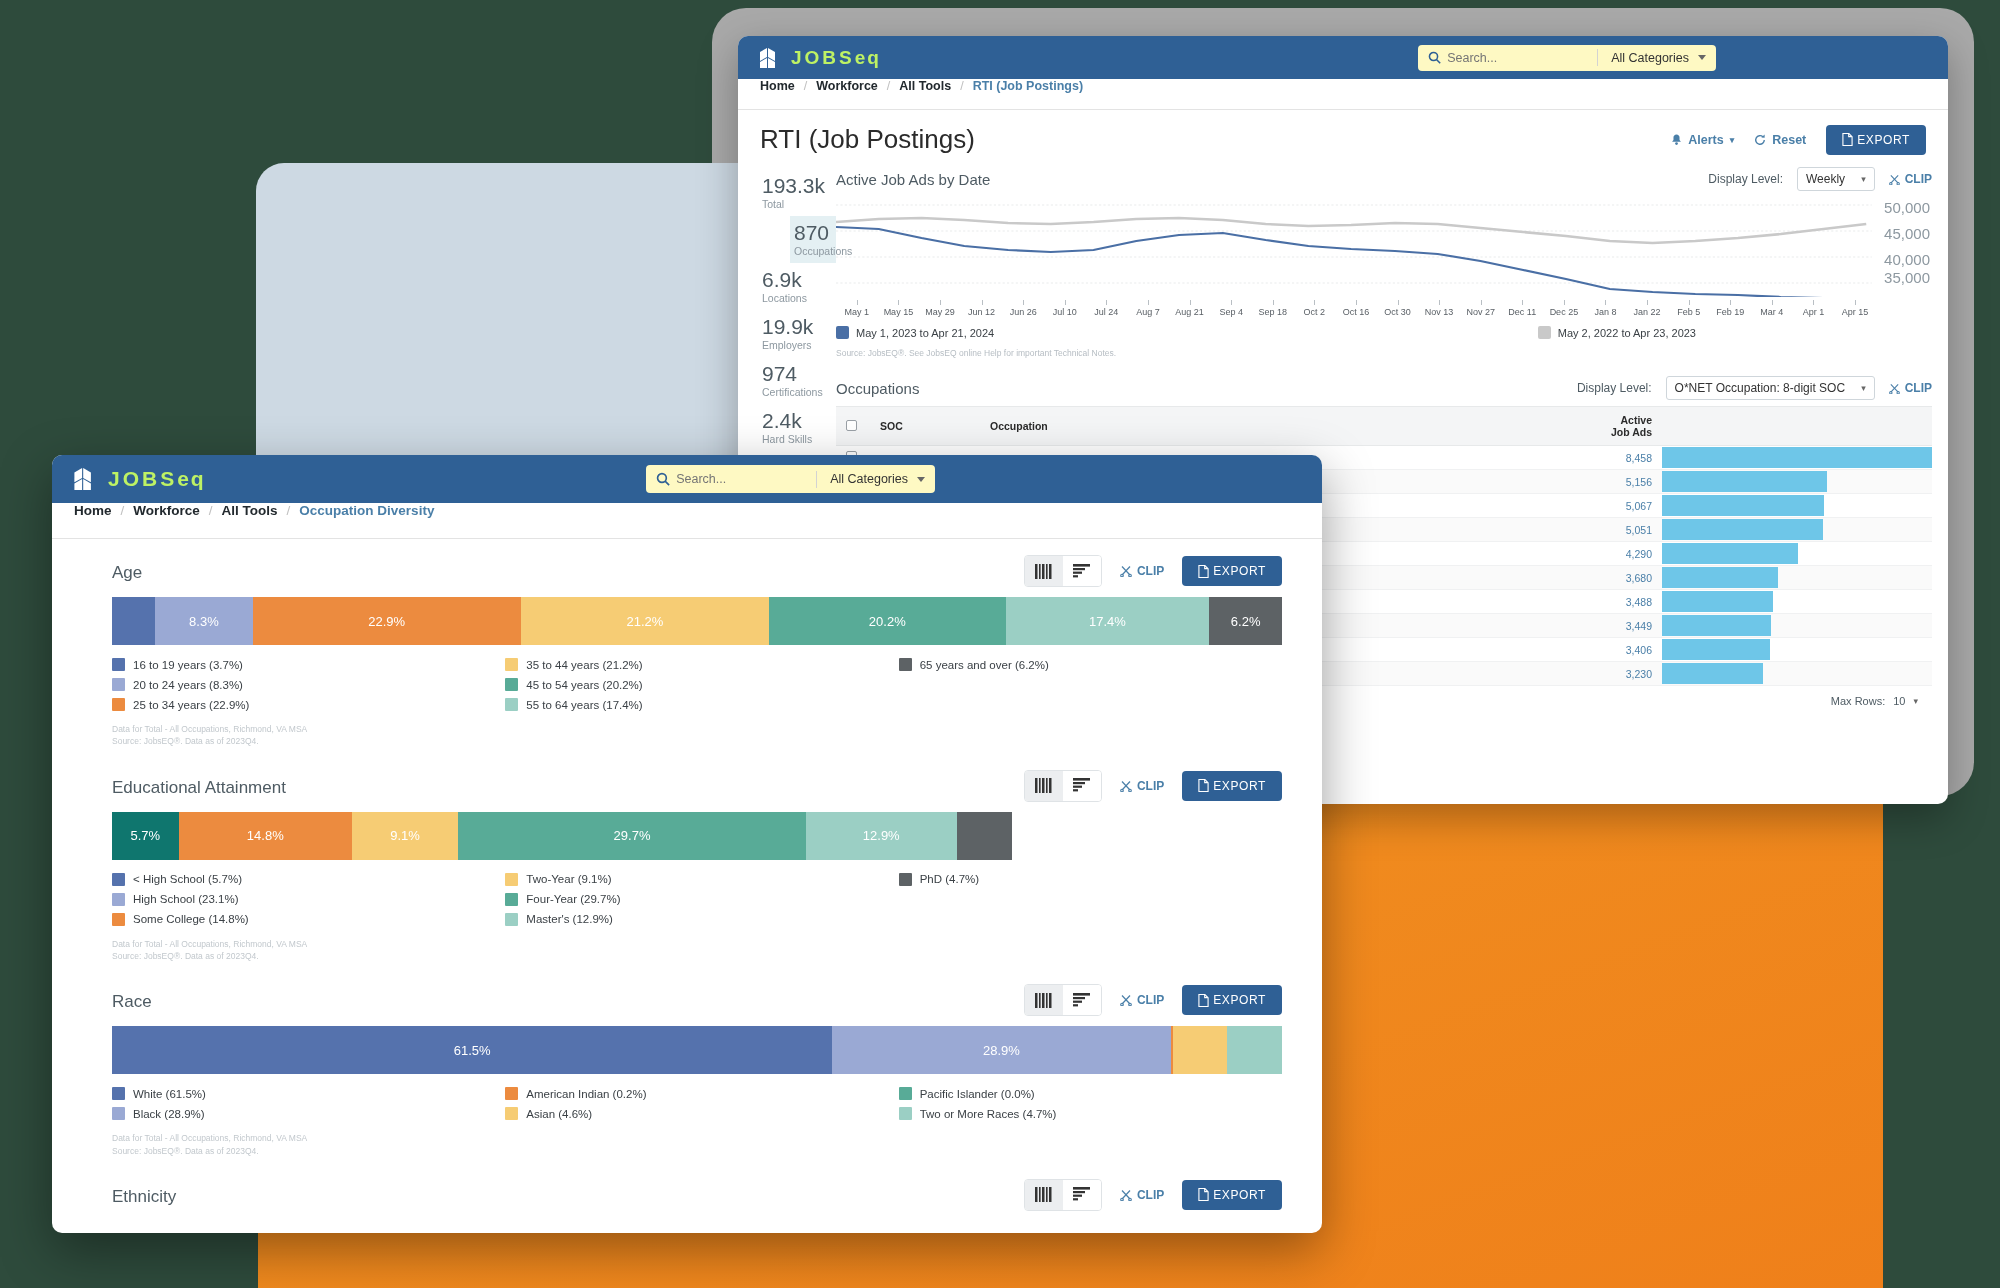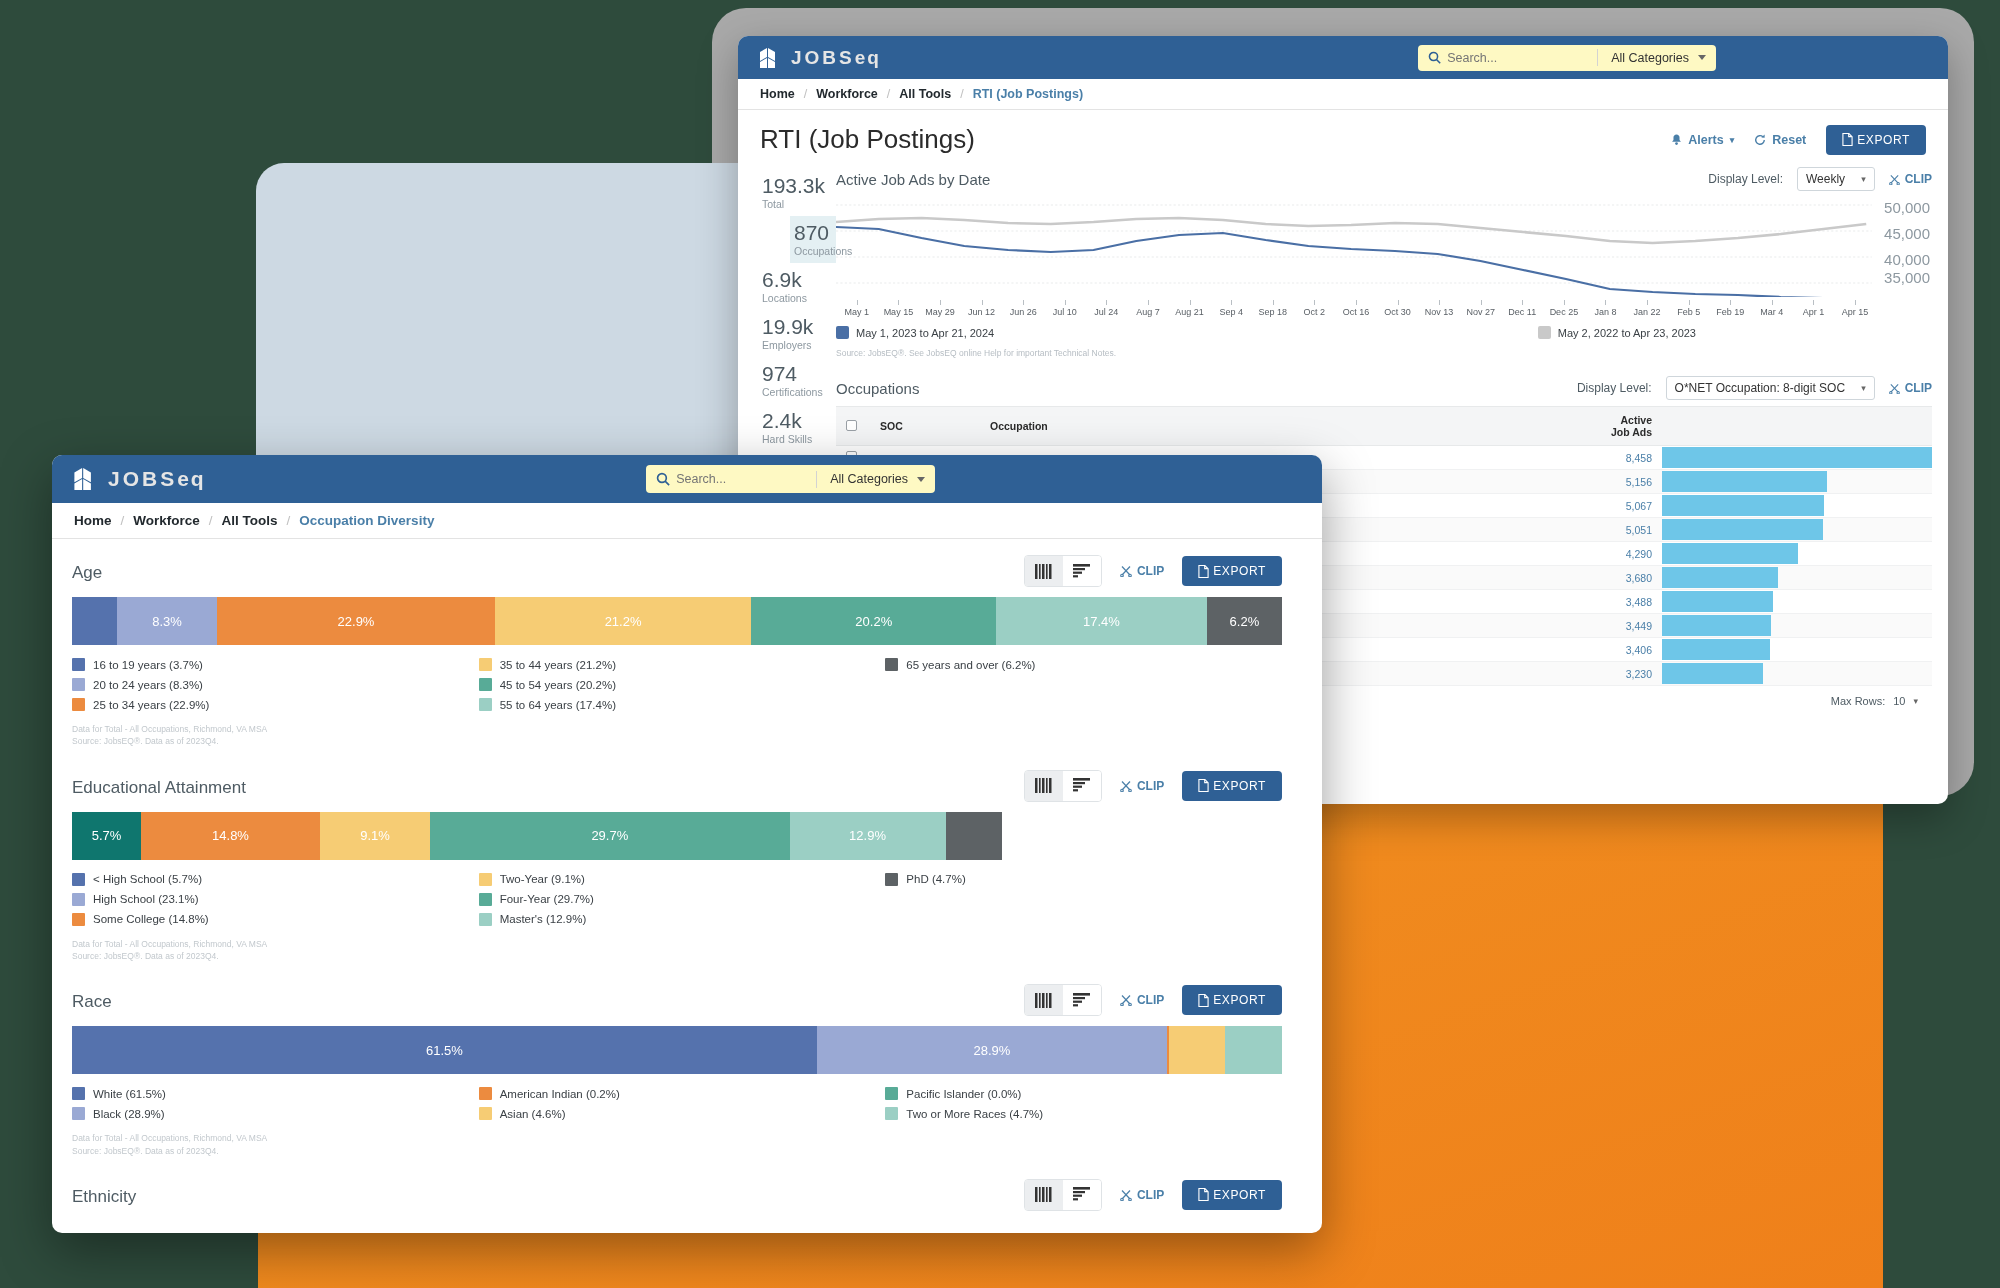--- a/index.html
+++ b/index.html
@@ -58,21 +58,21 @@
     display: flex;
     align-items: center;
     padding: 0 22px;
   }
   .win-back .topbar { height: 43px; }
   .win-front .topbar { height: 48px; }
 
   .logo { display: flex; align-items: center; gap: 9px; }
   .logo-mark { display: block; }
   .logo-text {
-    color: #e5e5e5;
+    color: #bef264;
     letter-spacing: 3px;
     font-weight: 700;
   }
   .win-back .logo-text { font-size: 19px; }
   .win-front .logo-text { font-size: 21px; }
   .logo-text .eq { letter-spacing: 2px; }
 
   .searchbox {
     background: #fef9c3;
     border-radius: 4px;
@@ -100,21 +100,21 @@
   .caret-sm {
     width: 0; height: 0;
     border-left: 4px solid transparent;
     border-right: 4px solid transparent;
     border-top: 5px solid #666;
     margin-right: 10px;
   }
 
   
   .breadcrumb {
-    display: flex; align-items: center;
+    display: flex; align-items: flex-start;
     border-bottom: 1px solid #e3e3e3;
     padding: 0 22px;
     font-size: 12.5px;
     gap: 9px;
   }
   .win-back .breadcrumb { height: 31px; }
   .win-front .breadcrumb { height: 36px; font-size: 13.5px; }
   .crumb { color: #22292e; font-weight: 700; }
   .crumb.current { color: #4a7fa8; font-weight: 700; }
   .crumb-sep { color: #c0c0c0; }
@@ -222,21 +222,21 @@
     width: 11px; height: 11px; border: 1px solid #9aa0a6;
     border-radius: 2px; display: inline-block; background: #fff;
   }
   .maxrows {
     display: flex; align-items: center; justify-content: flex-end;
     gap: 8px; font-size: 11px; color: #4e5b63;
     padding: 9px 14px 0 0;
   }
 
   
-  .front-body { padding: 16px 40px 0 20px; }
+  .front-body { padding: 16px 40px 0 60px; }
   .div-section { margin-bottom: 10px; }
   .div-head {
     display: flex; align-items: flex-start; justify-content: space-between;
     margin-bottom: 10px;
   }
   .div-title { font-size: 17px; color: #4e5b63; padding-top: 8px; }
   .div-actions { display: flex; align-items: center; gap: 18px; }
   .toggle-group {
     display: flex; border-radius: 4px; overflow: hidden;
     border: 1px solid #dfe3e6;

